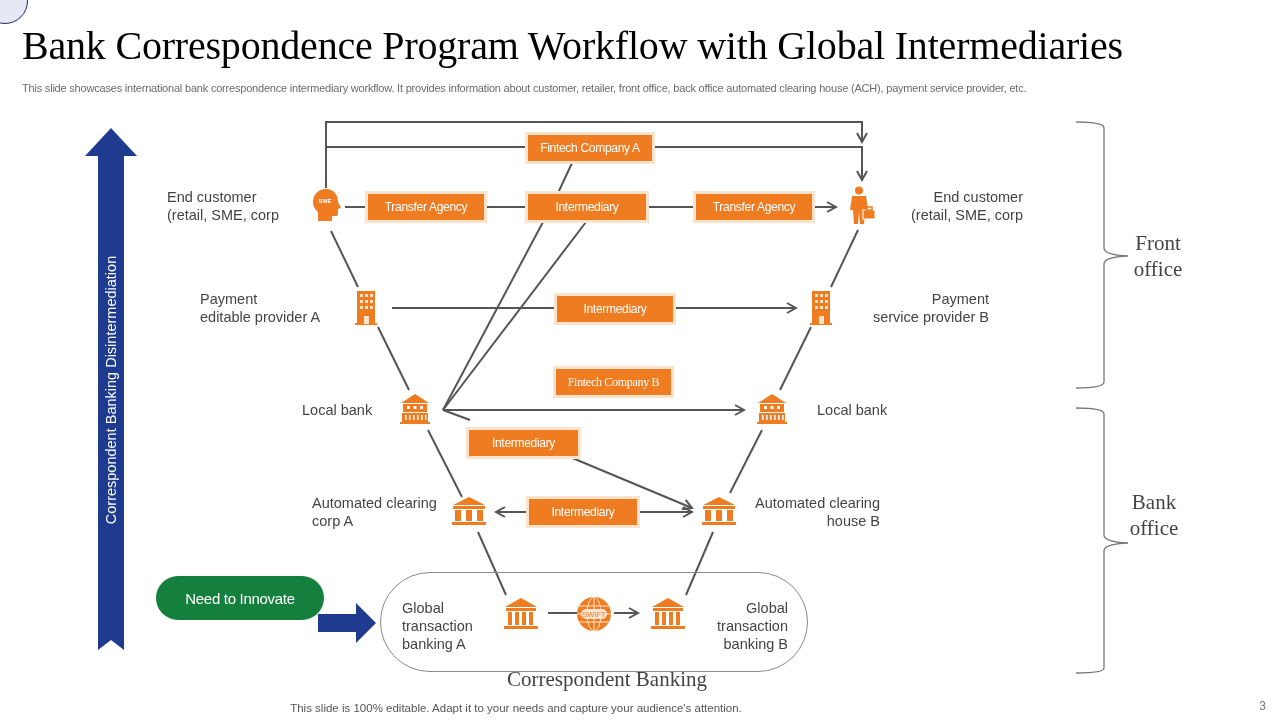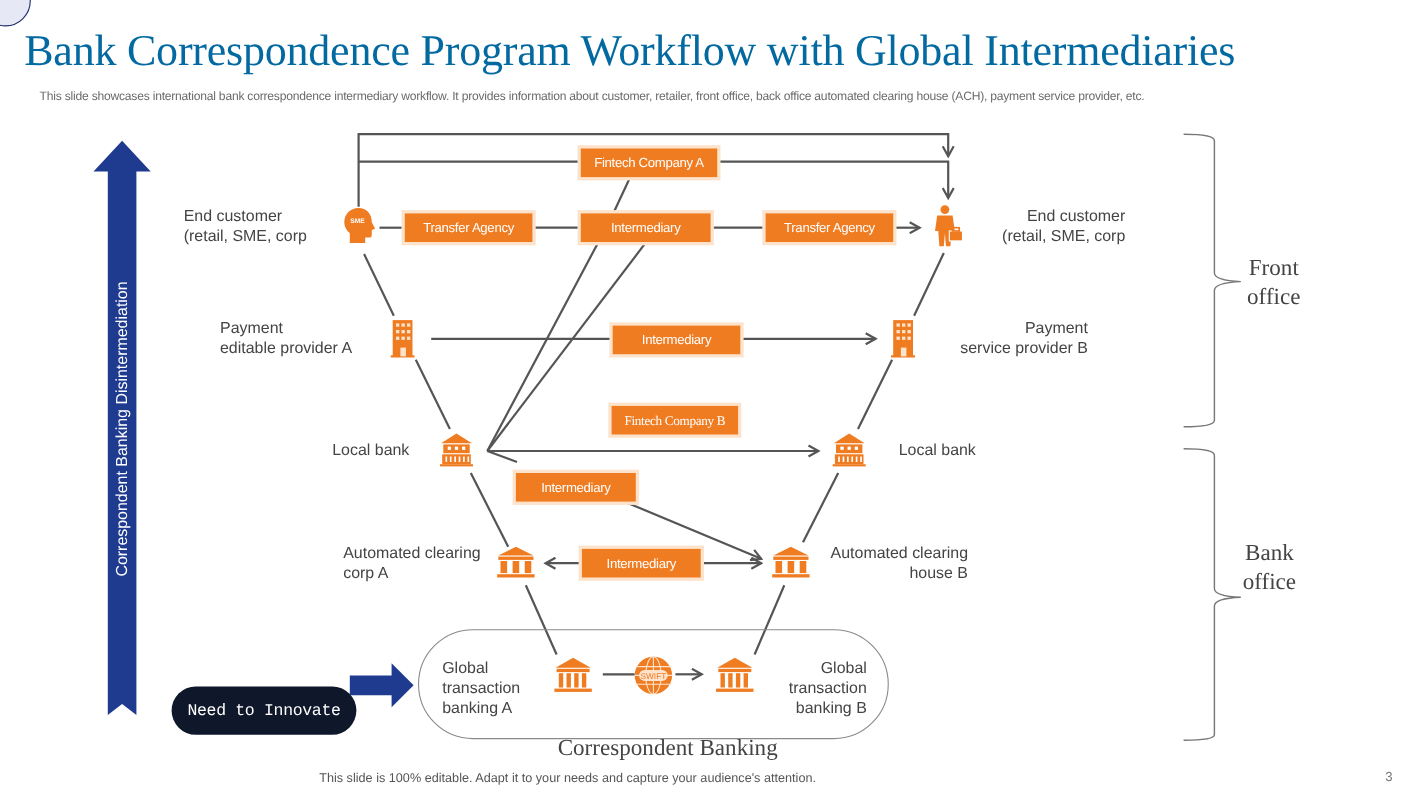--- a/index.html
+++ b/index.html
@@ -1,27 +1,27 @@
 <!DOCTYPE html>
 <html><head>
 <meta charset="utf-8">
 <style>
   html, body { margin: 0; padding: 0; background: #ffffff; }
   body { width: 1280px; height: 720px; position: relative; overflow: hidden; font-family: "Liberation Sans", sans-serif; }
   .abs { position: absolute; }
-  .title { left: 22px; top: 22px; font-family: "Liberation Serif", serif; font-size: 40px; color: #0369a1; white-space: nowrap; letter-spacing: -0.2px; }
-  .subtitle { left: 36px; top: 82px; font-size: 11px; color: #6b6b6b; white-space: nowrap; letter-spacing: -0.2px; text-align: center; }
+  .title { left: 22px; top: 22px; font-family: "Liberation Serif", serif; font-size: 40px; color: #000000; white-space: nowrap; letter-spacing: -0.2px; }
+  .subtitle { left: 22px; top: 82px; font-size: 11px; color: #6b6b6b; white-space: nowrap; letter-spacing: -0.2px; text-align: center; }
   .corner-circle { left: -18px; top: -22px; width: 44px; height: 44px; border-radius: 50%; background: #e6e8f5; border: 1px solid #1b2a6b; }
   .obox { position: absolute; background: #f07c22; color: #ffffff; font-size: 12px; display: flex; align-items: center; justify-content: center; box-shadow: 0 0 0 3px #fde3cc; letter-spacing: -0.3px; white-space: nowrap; text-align: right; }
   .lbl { position: absolute; font-size: 14.5px; color: #444444; line-height: 18px; white-space: nowrap; }
   .lbl.right { text-align: right; }
   .serif-lbl { position: absolute; font-family: "Liberation Serif", serif; font-size: 21px; color: #444444; line-height: 26px; text-align: center; }
   .footer { left: 0; width: 1032px; top: 702px; text-align: center; font-size: 11.5px; color: #555555; }
   .pagenum { right: 14px; top: 699px; font-size: 12px; color: #777777; }
-  .innovate { left: 156px; top: 624px; width: 168px; height: 44px; background: #0f172a; border-radius: 22px; color: #fff; font-size: 15px; display: flex; align-items: center; justify-content: center; letter-spacing: -0.3px; font-family: Liberation Mono, monospace; }
+  .innovate { left: 156px; top: 576px; width: 168px; height: 44px; background: #15803d; border-radius: 22px; color: #fff; font-size: 15px; display: flex; align-items: center; justify-content: center; letter-spacing: -0.3px; }
   .vert-text { left: 111px; top: 390px; transform: translate(-50%, -50%) rotate(-90deg); color: #ffffff; font-size: 14.5px; white-space: nowrap; }
   .corr-pill { left: 380px; top: 572px; width: 428px; height: 100px; border: 1.2px solid #8a8a8a; border-radius: 50px; box-sizing: border-box; }
   .icon { position: absolute; }
 </style>
 </head>
 <body>
 
 <div class="abs corner-circle"></div>
 
 <div class="abs title">Bank Correspondence Program Workflow with Global Intermediaries</div>

